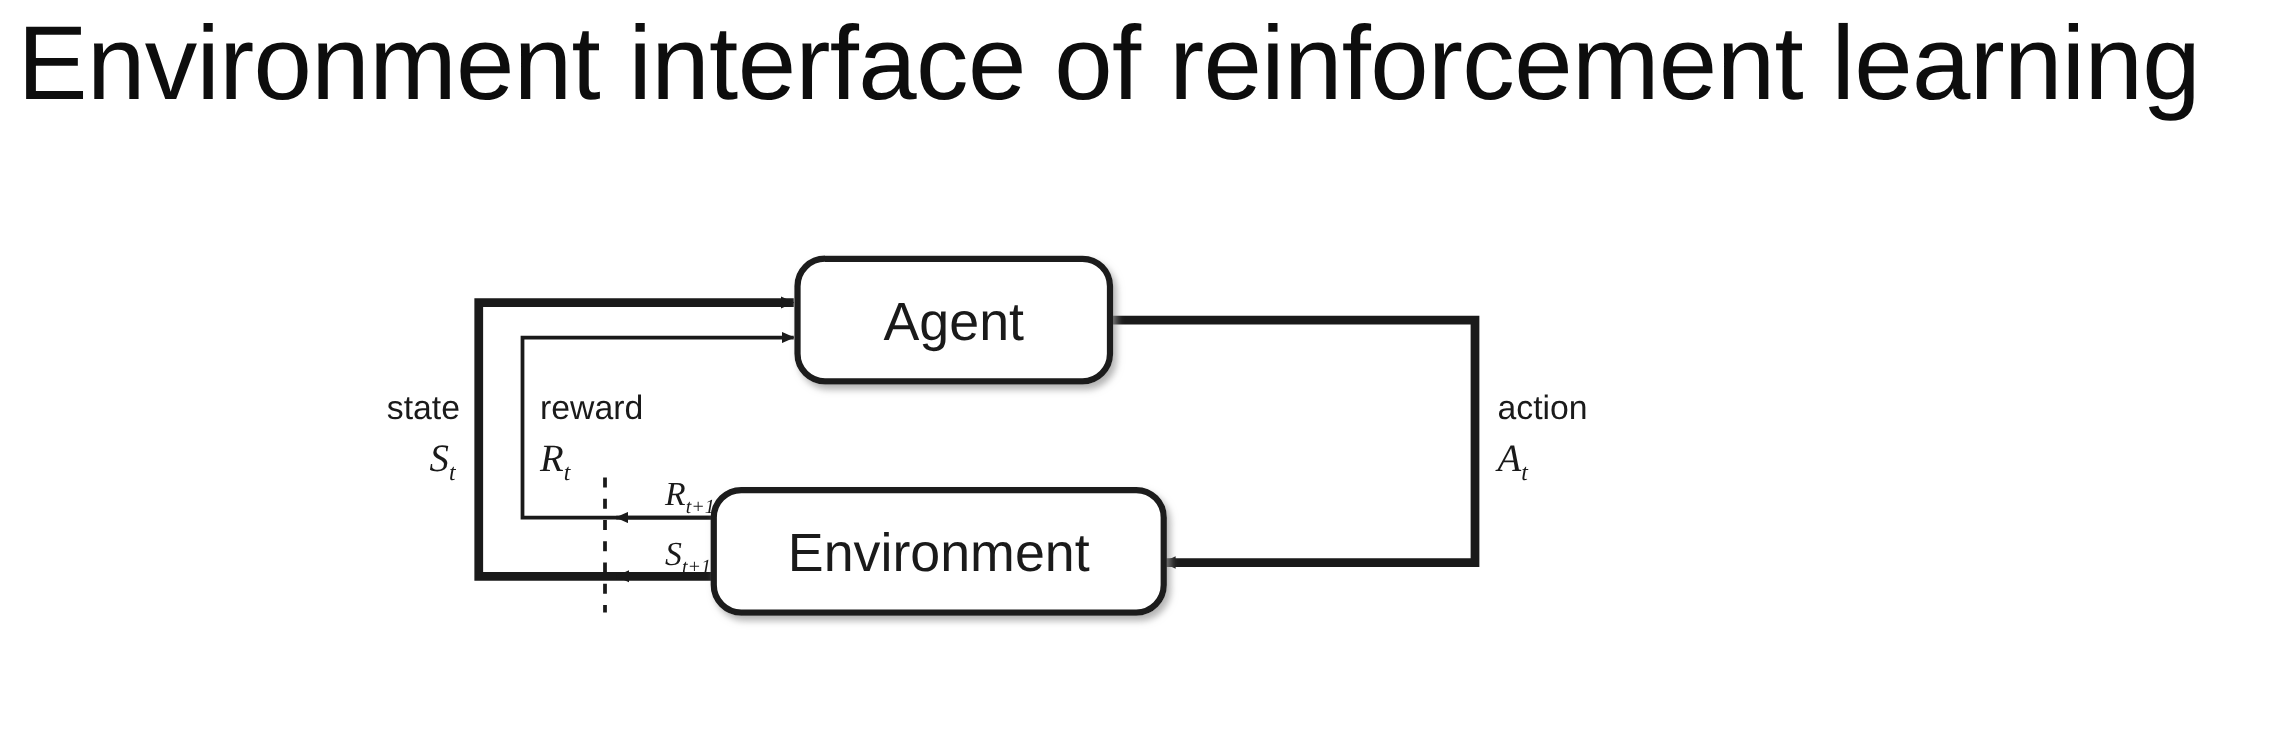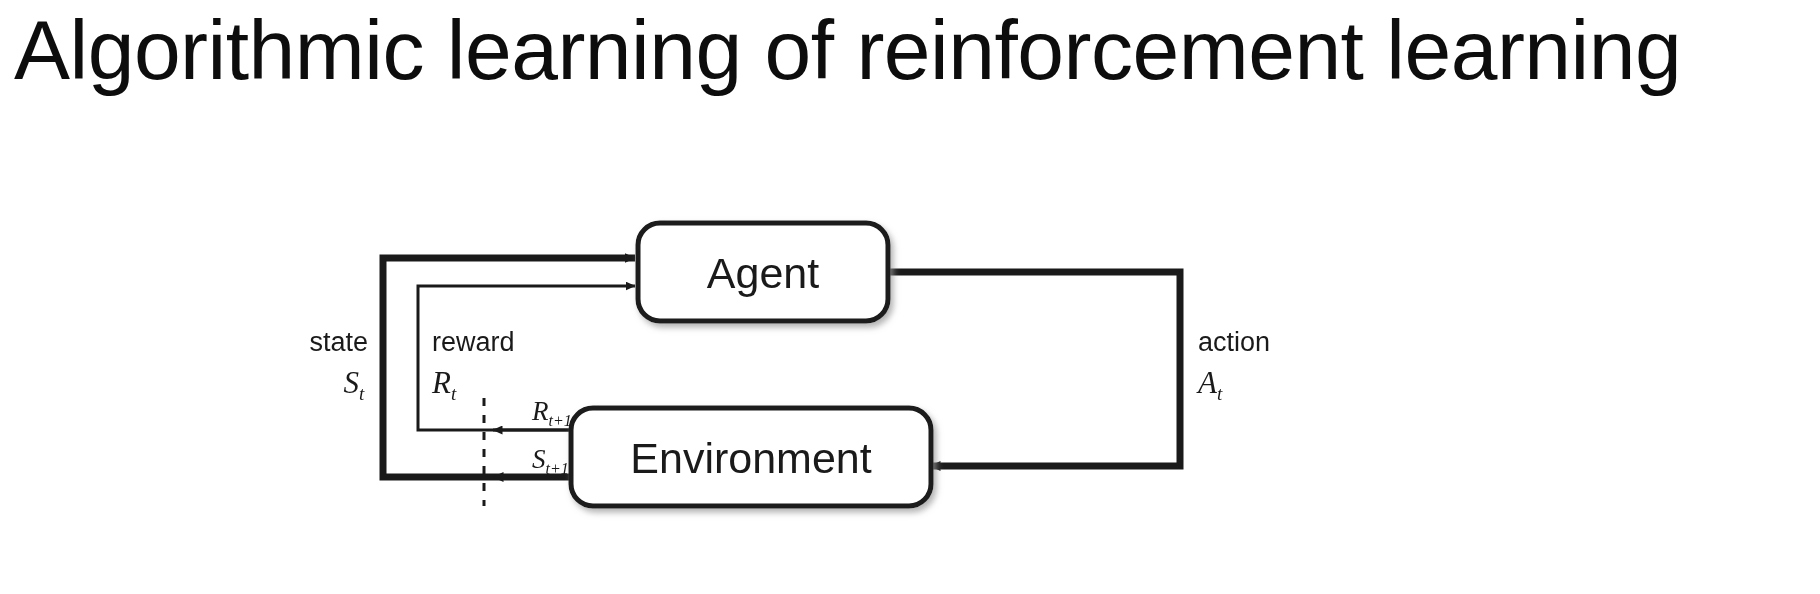--- a/index.html
+++ b/index.html
@@ -31,21 +31,21 @@
     font-size: 84px;
     font-weight: 400;
     line-height: 1.05;
     letter-spacing: -0.5px;
     color: #0d0d0d;
     white-space: nowrap;
   }
   #diagram-wrap {
     position: absolute;
     left: 280px;
-    top: 186px;
+    top: 170px;
     width: 1110px;
     height: 340px;
   }
   #rl-diagram {
     display: block;
     width: 1110px;
     height: 340px;
   }
   .diagram-label-text {
     font-family: "Liberation Sans", sans-serif;
@@ -80,21 +80,21 @@
     font-style: italic;
     font-size: 16px;
     fill: #1a1a1a;
   }
 </style>
 </head>
 <body>
 
 <div id="slide">
 
-  <div id="slide-title">Algorithmic learning of reinforcement learning</div>
+  <div id="slide-title">Environment interface of reinforcement learning</div>
 
   <div id="diagram-wrap">
     <svg id="rl-diagram" viewBox="0 0 1110 340" xmlns="http://www.w3.org/2000/svg">
 
       <defs>
         <marker id="arrowThick" markerWidth="11" markerHeight="10" refX="10.5" refY="5" orient="auto" markerUnits="userSpaceOnUse">
           <path d="M0,0 L11,5 L0,10 z" fill="#1a1a1a"></path>
         </marker>
         <marker id="arrowThin" markerWidth="10" markerHeight="9" refX="9.5" refY="4.5" orient="auto" markerUnits="userSpaceOnUse">
           <path d="M0,0 L10,4.5 L0,9 z" fill="#1a1a1a"></path>

